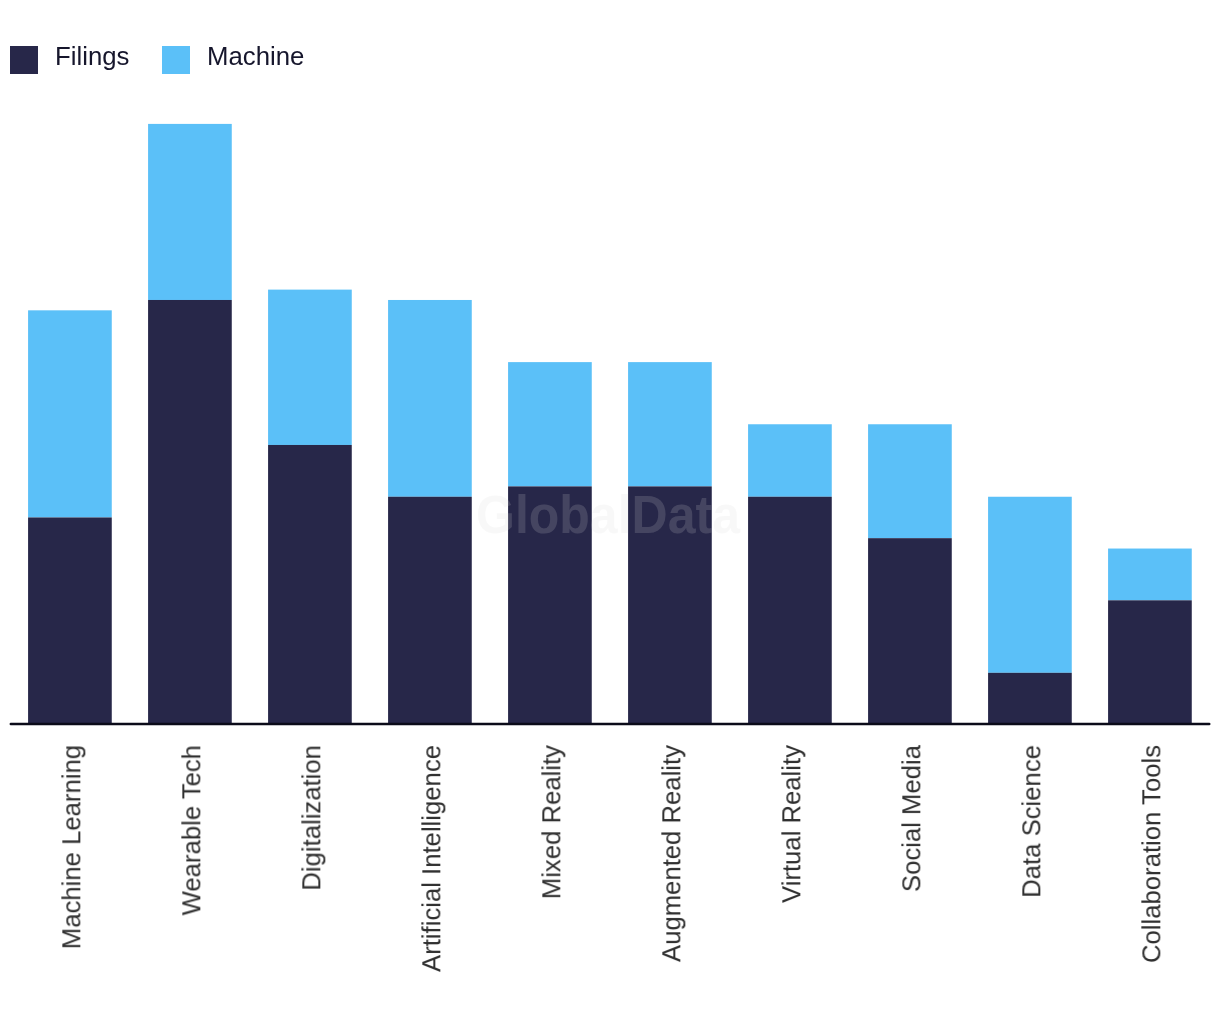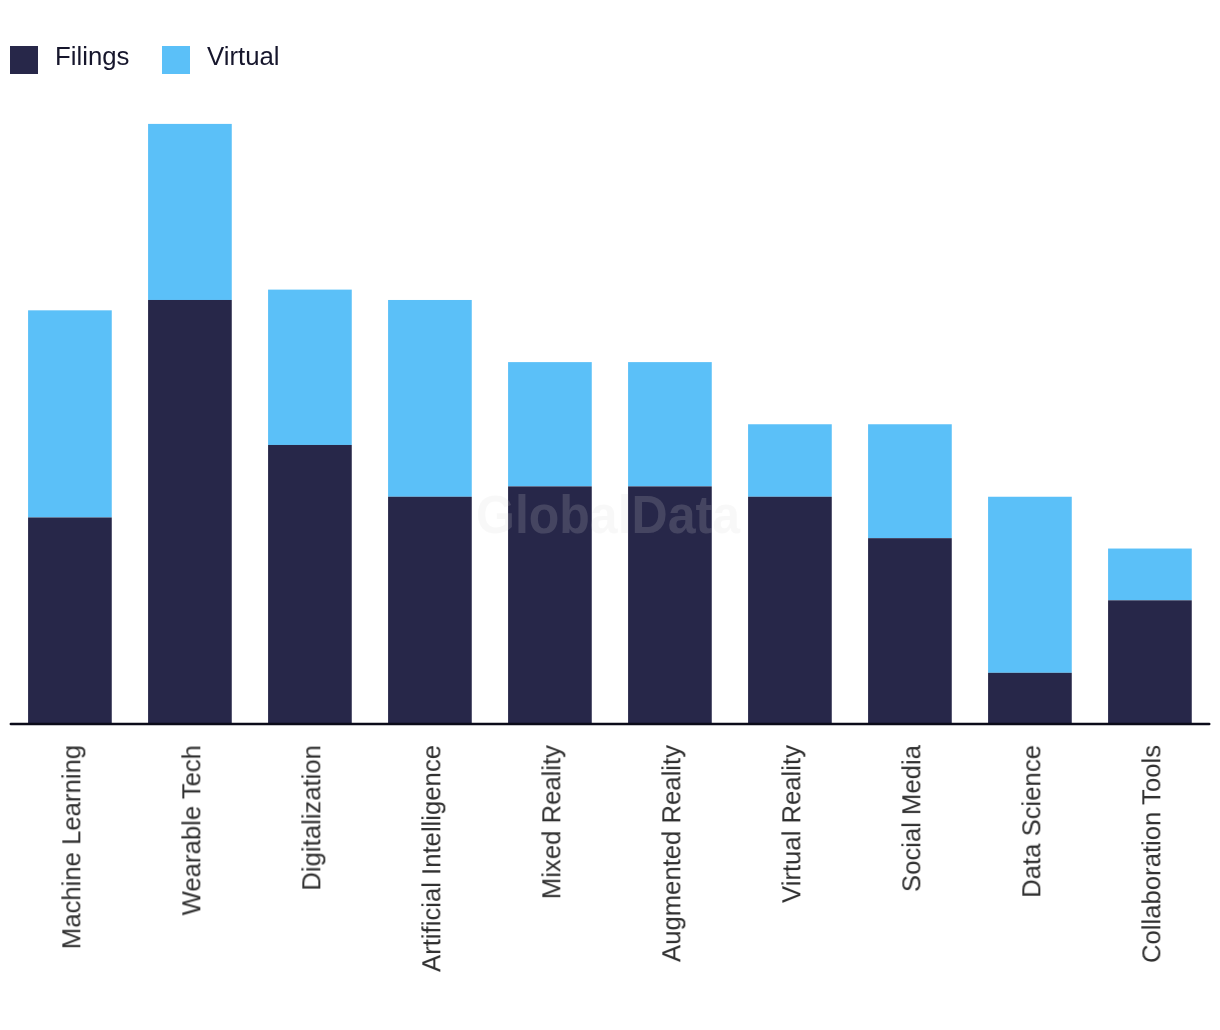--- a/index.html
+++ b/index.html
@@ -56,21 +56,21 @@
 
 <div id="chart-root">
 
   <div class="legend" id="legend">
       <div class="legend-item" style="left: 10px;">
         <span class="legend-swatch" style="background: rgb(39, 39, 73);"></span>
         <span class="legend-label">Filings</span>
       </div>
       <div class="legend-item" style="left: 162px;">
         <span class="legend-swatch" style="background: rgb(91, 192, 248);"></span>
-        <span class="legend-label">Virtual</span>
+        <span class="legend-label">Machine</span>
       </div>
     </div>
 
   <svg class="plot" id="plot" viewBox="0 0 1220 1030" width="1220" height="1030">
       <g>
         <rect x="28.08" width="83.68" y="310.3280000000001" height="207.136" fill="#5bc0f8"></rect>
         <rect x="28.08" width="83.68" y="517.464" height="207.136" fill="#272749"></rect>
       </g>
       <g>
         <rect x="148.07999999999998" width="83.68" y="123.90560000000002" height="176.0656" fill="#5bc0f8"></rect>

